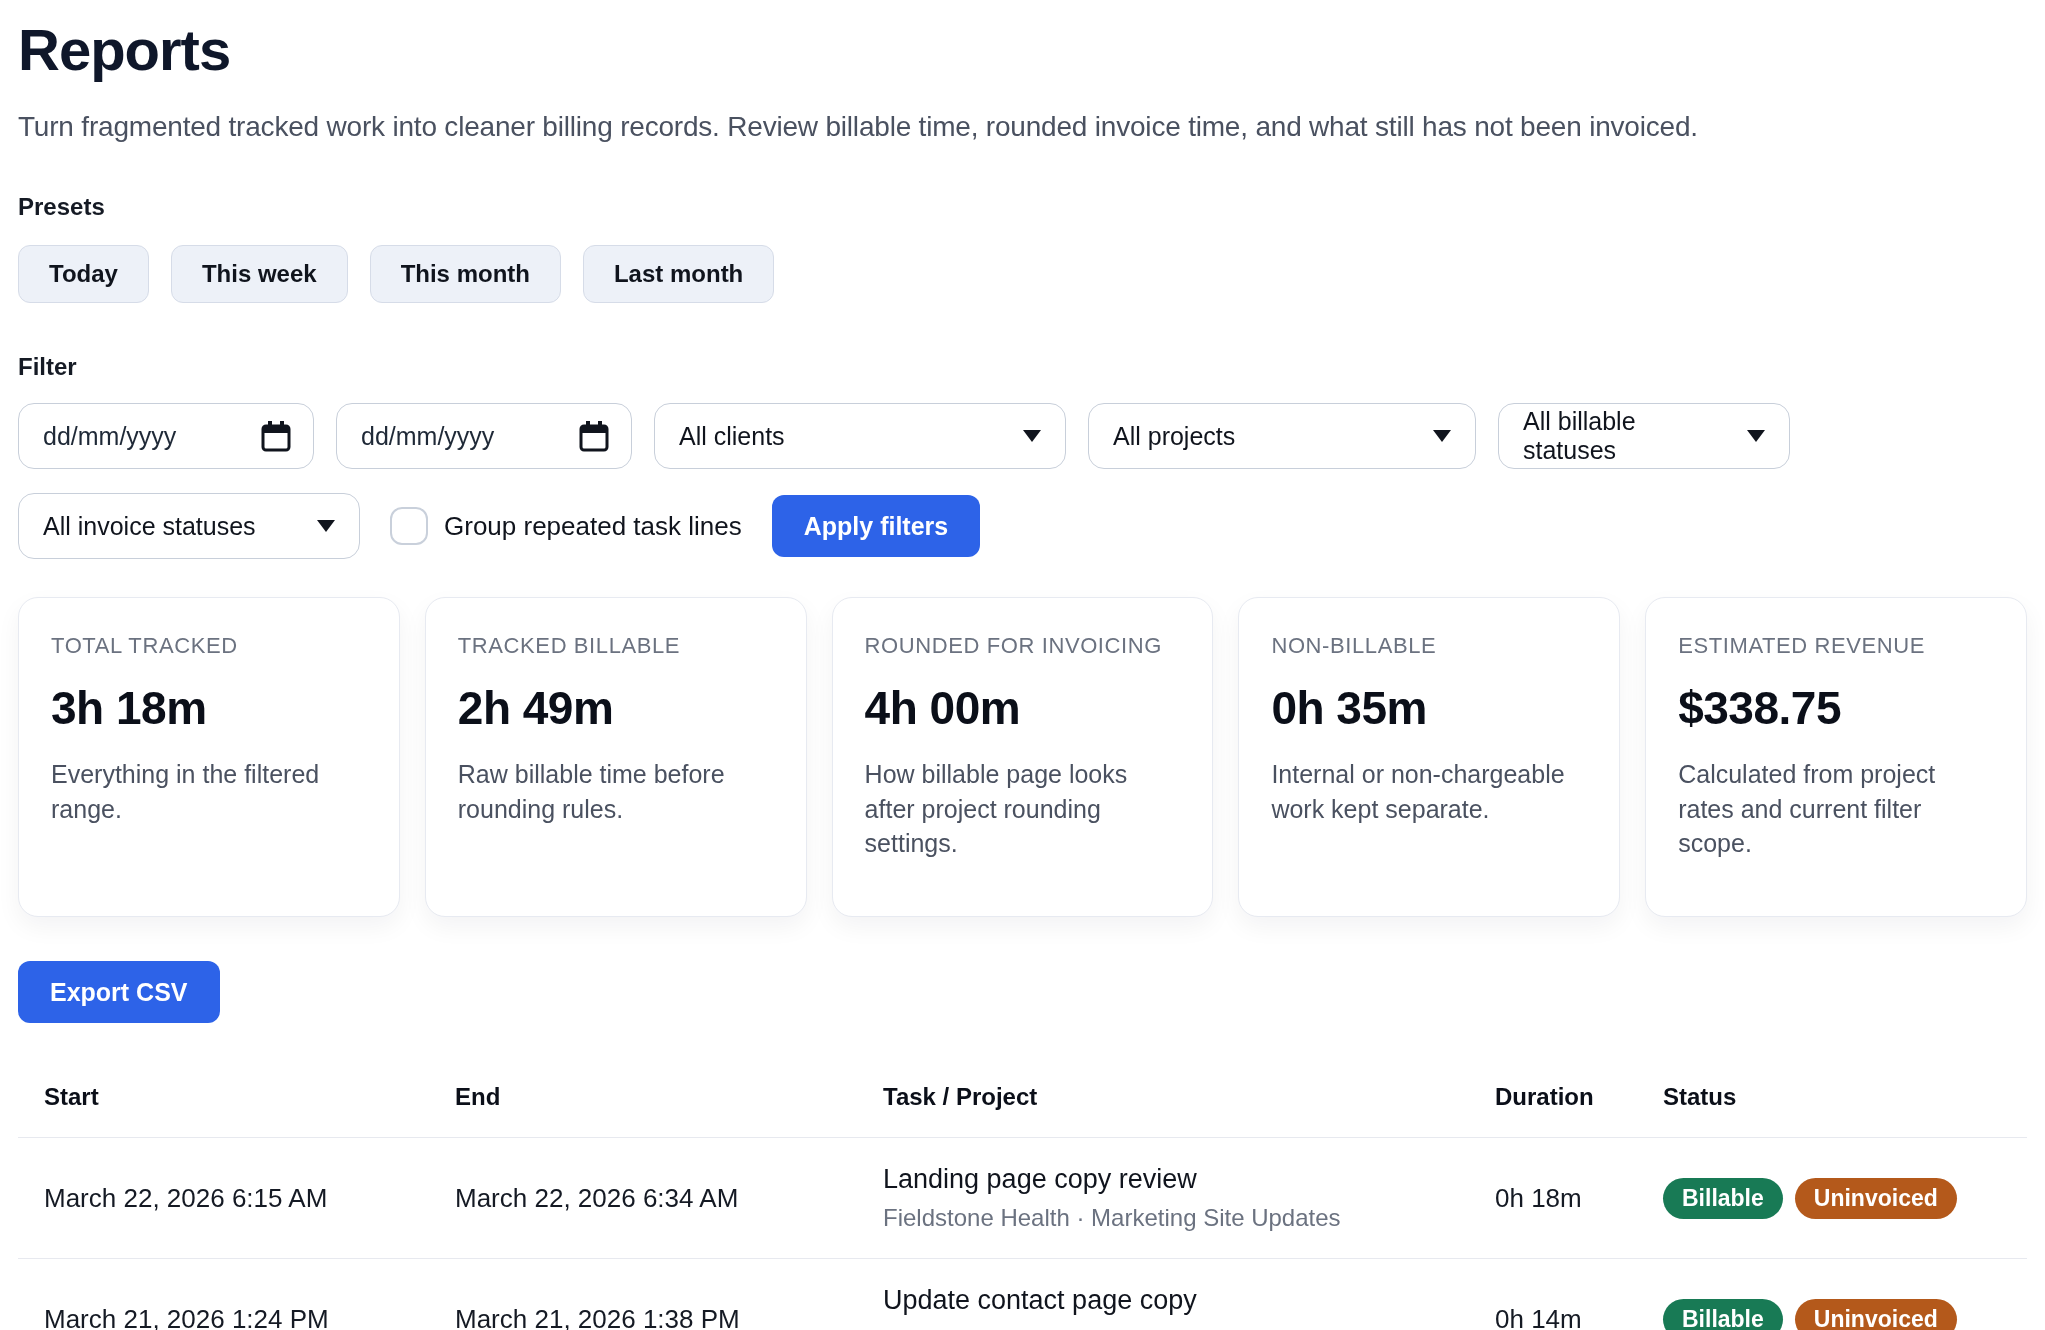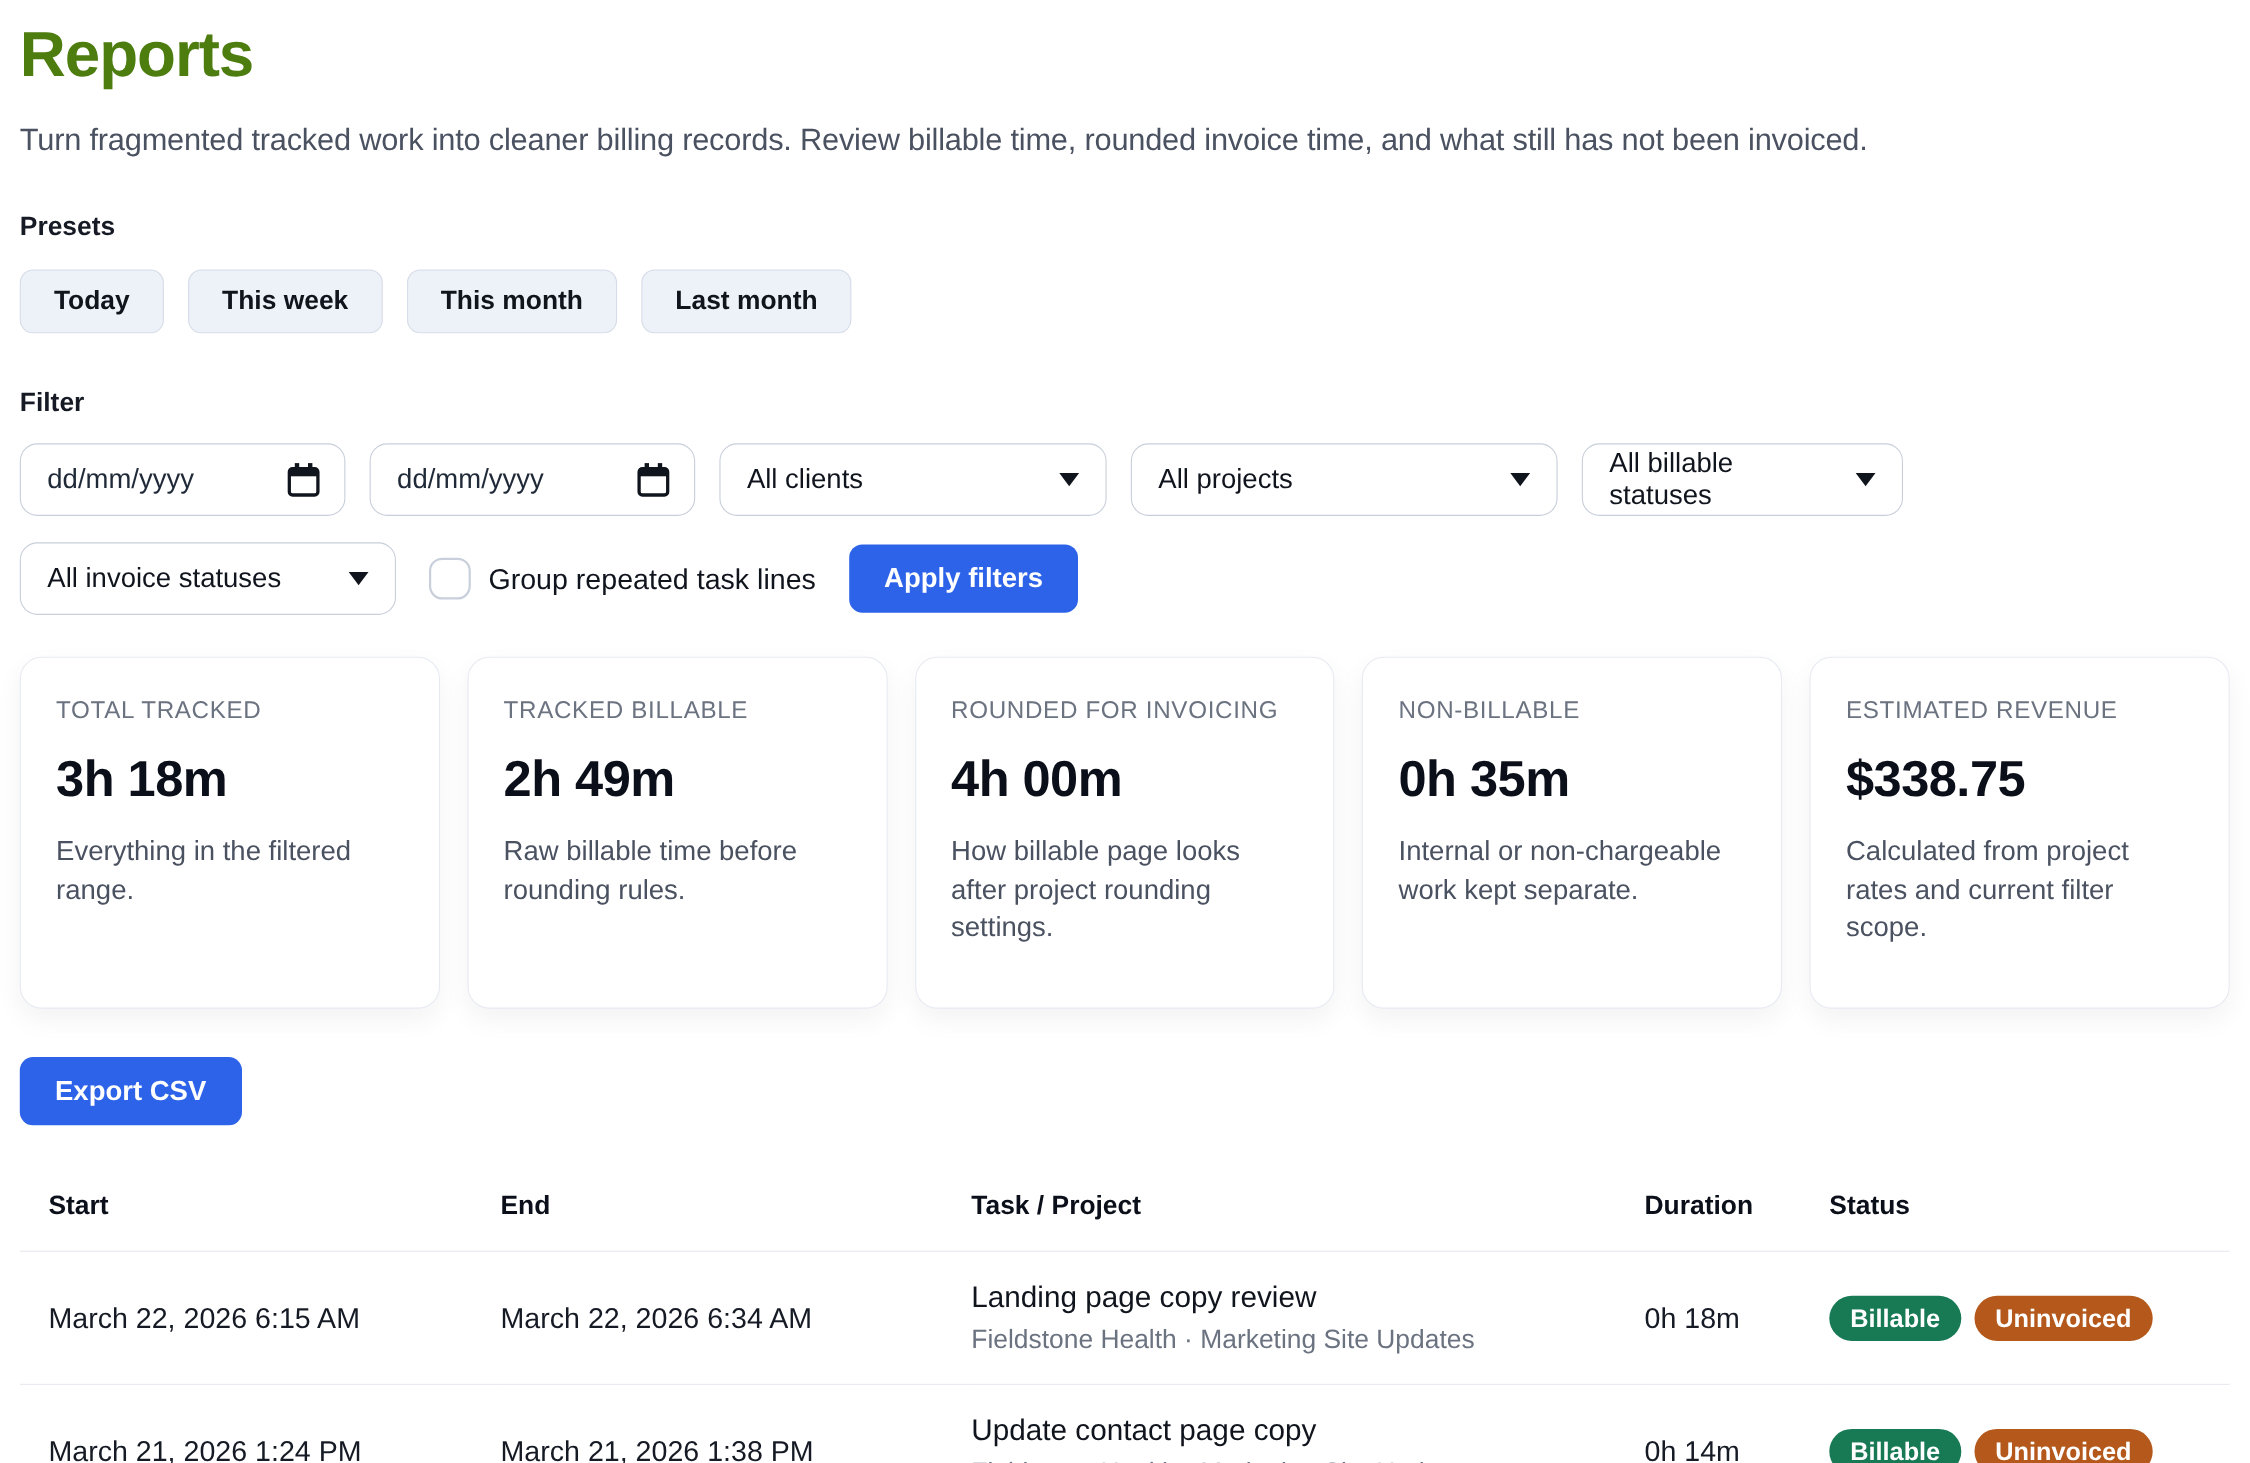--- a/index.html
+++ b/index.html
@@ -5,21 +5,21 @@
   * { box-sizing: border-box; margin: 0; padding: 0; }
   html, body { background: #ffffff; }
   body {
     width: 2045px; height: 1330px; overflow: hidden;
     font-family: "Liberation Sans", sans-serif;
     color: #111827;
     padding: 0 18px;
   }
   .page-title {
     margin-top: 16px;
-    font-size: 58px; font-weight: 800; letter-spacing: -1px; color: #4d7c0f;
+    font-size: 58px; font-weight: 800; letter-spacing: -1px; color: #0f172a;
   }
   .page-subtitle {
     margin-top: 28px; font-size: 28px; color: #4a5160; letter-spacing: -0.2px;
   }
   .section-label {
     margin-top: 50px; font-size: 24px; font-weight: 700; color: #151a24;
   }
   .row { display: flex; align-items: center; }
   .presets-row { margin-top: 24px; gap: 22px; }
   .preset-btn {
@@ -36,21 +36,21 @@
     background: #fff; display: flex; align-items: center; justify-content: space-between;
     padding: 0 22px 0 24px; cursor: text;
   }
   .date-input .ph { font-size: 25px; color: #1f2937; }
   .select {
     height: 66px; border: 1.5px solid #c8cfda; border-radius: 16px; background: #fff;
     display: flex; align-items: center; justify-content: space-between;
     padding: 0 24px; cursor: pointer;
   }
   .select .sel-text { font-size: 25px; color: #10141d; }
-  .w-clients { width: 352px; gap: 20px; }
+  .w-clients { width: 412px; gap: 20px; }
   .w-projects { width: 388px; }
   .w-billable { width: 292px; }
   .w-invoice { width: 342px; }
   .caret {
     width: 0; height: 0; margin-left: 18px;
     border-left: 9px solid transparent; border-right: 9px solid transparent;
     border-top: 12px solid #10141d;
   }
   .checkbox {
     width: 38px; height: 38px; border: 2px solid #c9d0db; border-radius: 12px;

